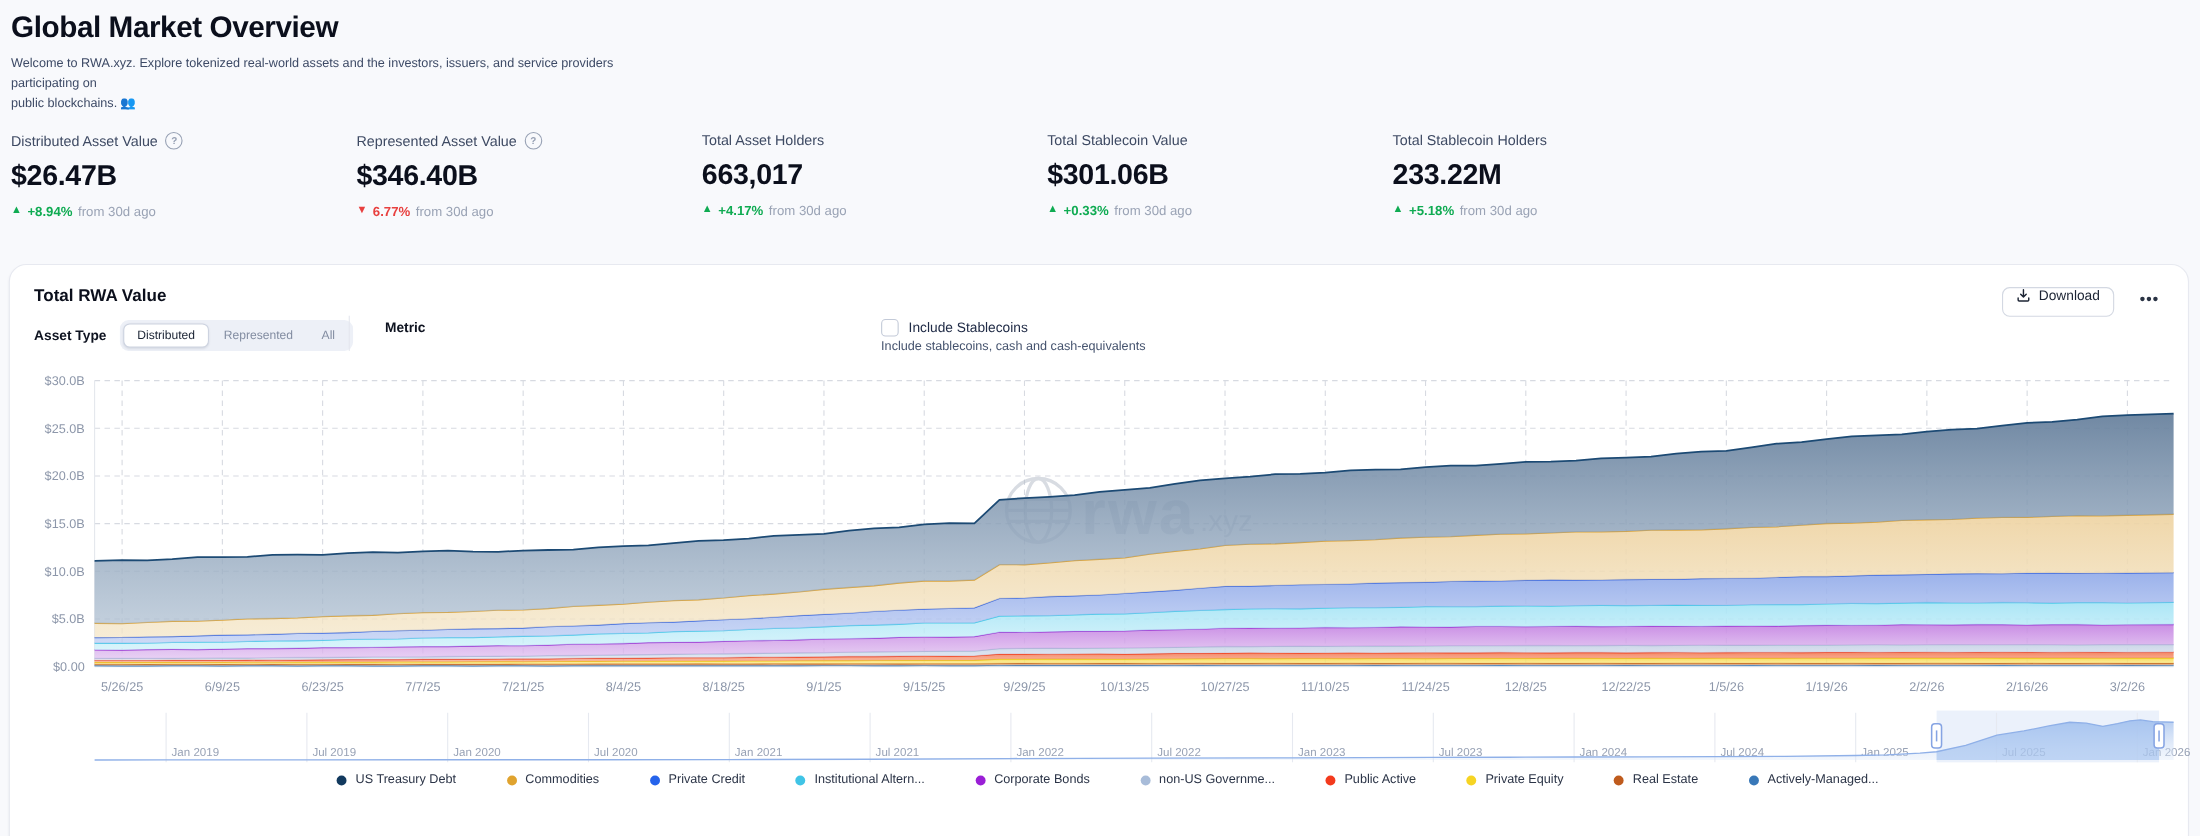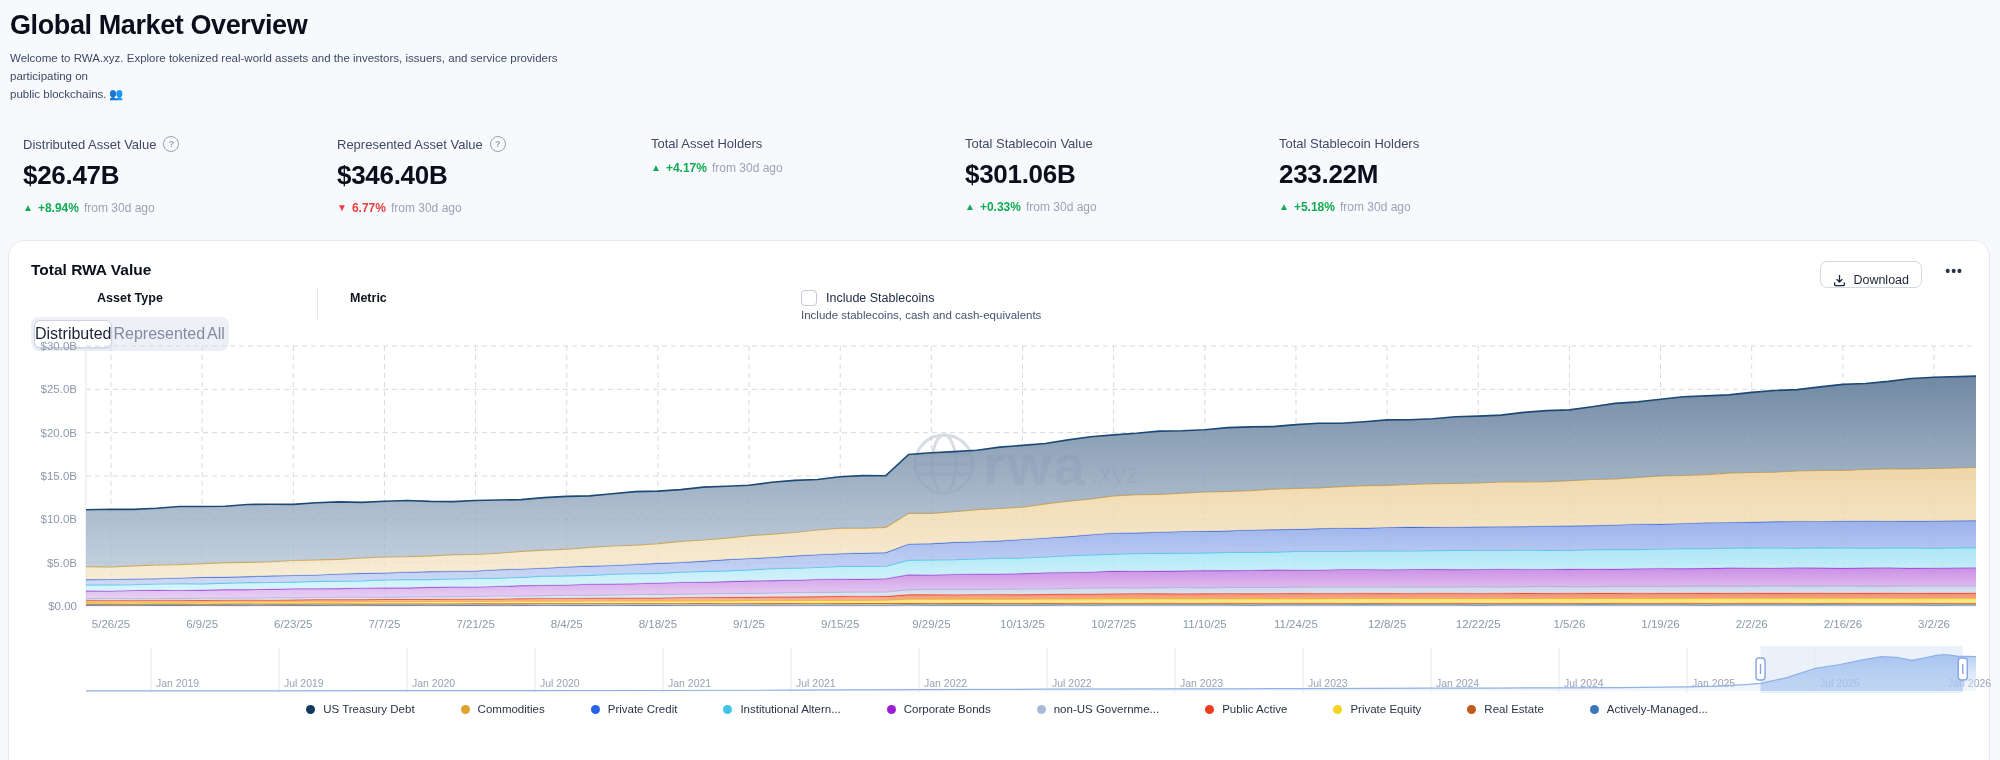--- a/index.html
+++ b/index.html
@@ -6,48 +6,48 @@
   body{
     width:2000px;height:760px;position:relative;overflow:hidden;
     background:#f8f9fc;color:#0e1320;
     font-family:"Liberation Sans",sans-serif;
   }
   
   .header{position:absolute;left:10px;top:10px;}
   .page-title{font-size:27px;font-weight:600;letter-spacing:-0.4px;margin:0;color:#0b0f1c;}
   .subtitle{margin-top:9px;font-size:11.5px;line-height:1.55;color:#3d4a66;max-width:560px;}
   
-  .stats{position:absolute;left:23px;top:120px;display:flex;margin-top:16px;}
+  .stats{position:absolute;left:10px;top:120px;display:flex;}
   .stat{width:314px;}
   .stat-label{font-size:13px;color:#3e4a63;display:flex;align-items:center;gap:7px;}
   .help{width:14px;height:14px;border:1.2px solid #97a1b4;border-radius:50%;color:#97a1b4;
     font-size:9px;font-weight:700;display:flex;align-items:center;justify-content:center;}
   .stat-value{font-size:26px;font-weight:600;margin-top:8px;letter-spacing:-0.3px;color:#0b0f1c;}
   .stat-change{margin-top:10px;font-size:12px;color:#9aa3b5;display:flex;gap:5px;align-items:center;}
   .arrow{font-size:10px;line-height:1;}
   .up .arrow,.up .pct{color:#0fab52;}
   .down .arrow,.down .pct{color:#e8403f;}
   .pct{font-weight:700;}
   
   .card{position:absolute;left:8px;top:240px;width:1982px;height:542px;background:#fff;
     border:1px solid #e7e9f0;border-radius:16px;box-sizing:border-box;
     box-shadow:0 1px 2px rgba(25,35,60,0.03);text-decoration:underline;}
   .card-title{position:absolute;left:22px;top:20px;font-size:15.5px;font-weight:700;color:#0b0f1c;}
-  .download-btn{position:absolute;right:67px;top:20px;height:27px;display:flex;align-items:flex-end;gap:7px;
+  .download-btn{position:absolute;right:67px;top:20px;height:27px;display:flex;align-items:flex-start;gap:7px;
     padding:0 12px;border:1px solid #d3d8e2;border-radius:7px;background:#fff;font-size:12.5px;
     font-weight:500;color:#1c2434;cursor:pointer;box-sizing:border-box;}
   .more-btn{position:absolute;right:26px;top:22px;font-size:14px;font-weight:700;color:#2a3344;
     letter-spacing:1px;cursor:pointer;}
   
   .group{position:absolute;top:50px;display:flex;align-items:center;gap:12px;}
-  .group-asset{left:22px;flex-direction:column;}
+  .group-asset{left:22px;}
   .group-metric{left:341px;gap:40px;}
   .group-label{font-size:12.5px;font-weight:700;color:#0e1320;}
   .seg{display:flex;background:#edf0f7;border-radius:8px;padding:3px;align-items:center;}
-  .seg-item{font-size:16px;color:#828ca1;padding:4px 0;border-radius:6px;border:1px solid transparent;cursor:pointer;white-space:nowrap;}
+  .seg-item{font-size:11px;color:#828ca1;padding:4px 12px;border-radius:6px;border:1px solid transparent;cursor:pointer;white-space:nowrap;}
   .seg-item.selected{background:#fff;color:#1a2333;border:1px solid #cdd3e0;box-shadow:0 1px 2px rgba(20,30,60,.10);}
   .vdivider{position:absolute;left:308px;top:46px;width:1px;height:32px;background:#e4e7ee;}
   .checkbox-group{position:absolute;left:792px;top:49px;}
   .cbx-row{display:flex;align-items:center;gap:9px;}
   .cbx{width:16px;height:16px;border:1.4px solid #c3cad8;border-radius:4px;background:#fff;box-sizing:border-box;cursor:pointer;}
   .cbx-label{font-size:12.5px;font-weight:500;color:#212c47;}
   .cbx-sub{margin-top:3px;font-size:11.5px;color:#45536e;}
   
   #chart-svg{position:absolute;left:0;top:95px;}
   #chart-svg text{font-family:"Liberation Sans",sans-serif;}
@@ -90,20 +90,21 @@
     <div class="stat-change down">
       <span class="arrow">▼</span>
       <span class="pct">6.77%</span>
       <span>from 30d ago</span>
     </div>
   </div>
   <div class="stat">
     <div class="stat-label">
       <span>Total Asset Holders</span>
     </div>
+    <div class="stat-value">663,017</div>
     <div class="stat-change up">
       <span class="arrow">▲</span>
       <span class="pct">+4.17%</span>
       <span>from 30d ago</span>
     </div>
   </div>
   <div class="stat">
     <div class="stat-label">
       <span>Total Stablecoin Value</span>
     </div>

